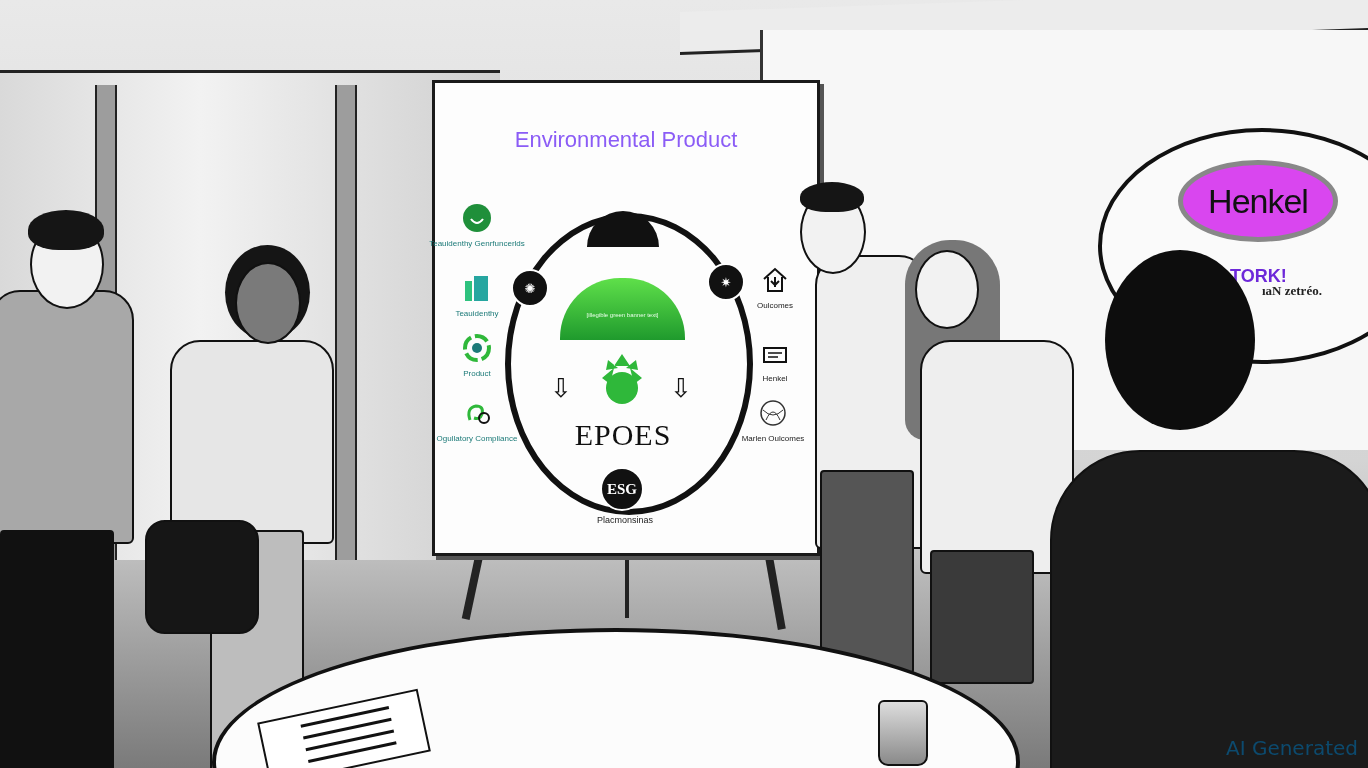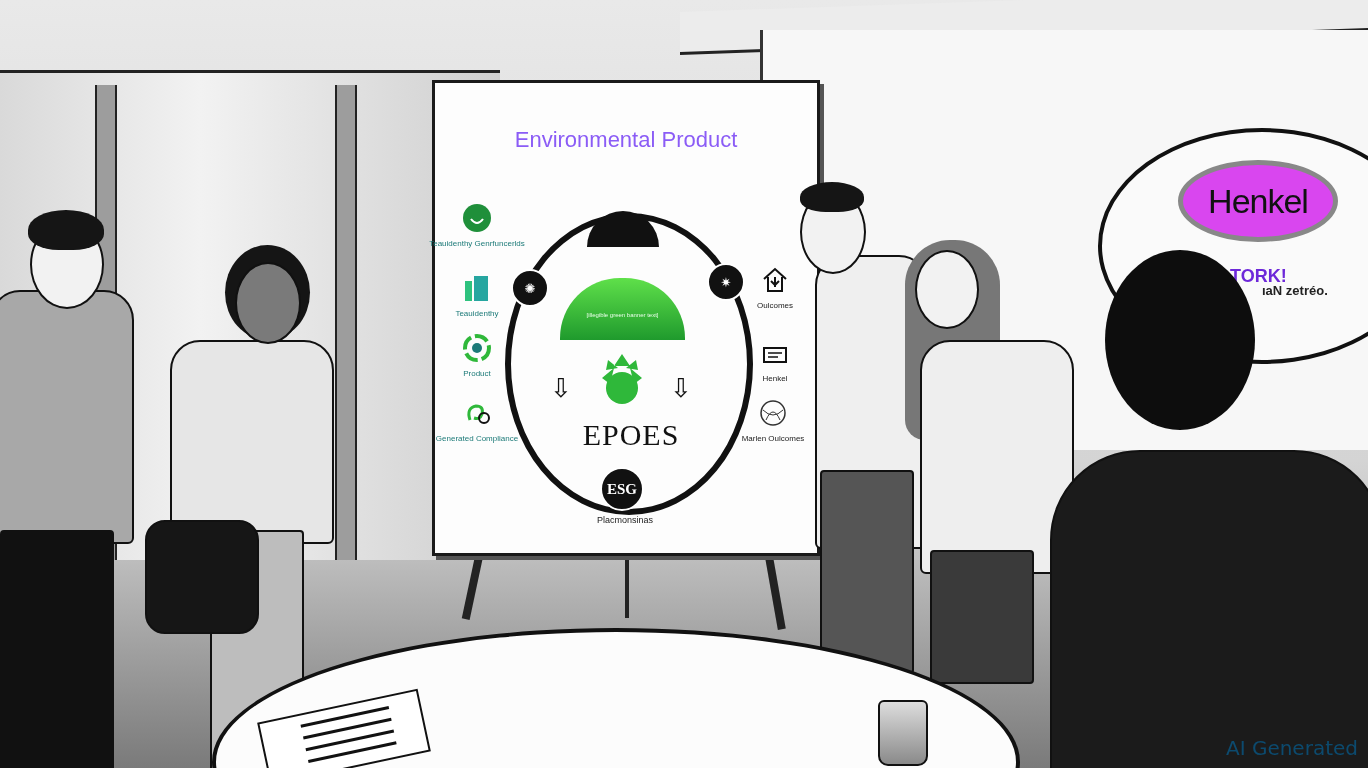--- a/index.html
+++ b/index.html
@@ -13,34 +13,34 @@
   .pillar{position:absolute;top:85px;height:560px;width:18px;background:#9d9d9d;border-left:2px solid #222;border-right:2px solid #222;}
   .floor{position:absolute;left:0;top:560px;width:1368px;height:208px;background:linear-gradient(180deg,#bdbdbd,#7a7a7a);}
   
   .easel-leg{position:absolute;width:8px;background:#222;}
   .board{position:absolute;left:432px;top:80px;width:382px;height:470px;background:#fdfdfd;border:3px solid #1a1a1a;box-shadow:4px 4px 0 #555;}
   .board-title{position:absolute;left:0;top:42px;width:100%;text-align:center;font-size:22px;line-height:30px;color:#8b5cf6;font-weight:normal;}
   .cycle{position:absolute;left:70px;top:130px;width:236px;height:290px;border:6px solid #111;border-radius:50%;}
   .top-dome{position:absolute;left:152px;top:128px;width:72px;height:36px;background:#111;border-radius:40px 40px 0 0;}
   .green-dome{position:absolute;left:125px;top:195px;width:125px;height:62px;background:linear-gradient(180deg,#5fe04a,#1f9a2d);border-radius:60px 60px 0 0;color:#e8ffe8;font-size:6px;text-align:center;padding-top:34px;box-sizing:border-box;}
   .leaf{position:absolute;left:157px;top:265px;width:60px;height:60px;}
-  .epoes{position:absolute;left:108px;top:335px;width:176px;text-align:center;font-family:"Liberation Serif",serif;font-size:30px;color:#111;letter-spacing:1px;}
+  .epoes{position:absolute;left:100px;top:335px;width:176px;text-align:center;font-family:"Liberation Serif",serif;font-size:30px;color:#111;letter-spacing:1px;}
   .arrow-box{position:absolute;top:290px;font-size:26px;color:#111;}
   .node{position:absolute;width:34px;height:34px;border-radius:50%;background:#111;color:#fff;font-size:13px;display:flex;align-items:center;justify-content:center;border:2px solid #fff;}
   .esg{left:165px;top:384px;width:40px;height:40px;font-weight:bold;font-family:"Liberation Serif",serif;font-size:15px;}
   .side-item{position:absolute;width:100px;text-align:center;font-size:8px;line-height:10px;}
   .side-item .ic{margin:0 auto 3px;width:30px;height:30px;}
   .left-items .side-item{color:#1c7a78;}
   .right-items .side-item{color:#222;}
   .bottom-label{position:absolute;left:120px;top:432px;width:140px;text-align:center;font-size:9px;color:#222;}
   
   .henkel-sign{position:absolute;left:1098px;top:128px;width:320px;height:228px;border:4px solid #111;border-radius:50%;background:#fafafa;}
   .henkel-oval{position:absolute;left:1178px;top:160px;width:150px;height:72px;border:5px solid #888;border-radius:50%;display:flex;align-items:center;justify-content:center;font-size:34px;color:#111;letter-spacing:-1px;background:#d946ef;}
   .sign-line1{position:absolute;left:1230px;top:254px;font-size:18px;font-weight:bold;color:#6d28d9;margin-top:12px;}
-  .sign-line2{position:absolute;left:1262px;top:283px;font-size:13px;font-weight:bold;color:#222;}
+  .sign-line2{position:absolute;left:1262px;top:283px;font-size:13px;font-weight:bold;color:#222;font-family:Liberation Serif, serif;}
   
   .person{position:absolute;}
   .head{position:absolute;border-radius:50%;border:2px solid #111;background:#f2f2f2;}
   .hair{position:absolute;border-radius:50% 50% 40% 40%;background:#151515;}
   .torso{position:absolute;border:2px solid #111;border-radius:30px 30px 6px 6px;}
   
   .table{position:absolute;left:212px;top:628px;width:800px;height:260px;border:4px solid #111;border-radius:50%;background:#fcfcfc;}
   .papers{position:absolute;left:262px;top:705px;width:160px;height:60px;border:2px solid #111;background:#fff;transform:rotate(-12deg);}
   .papers i{display:block;height:3px;background:#111;margin:9px 30px 0 40px;}
   .cup{position:absolute;left:878px;top:700px;width:46px;height:62px;border:2px solid #111;border-radius:6px 6px 10px 10px;background:linear-gradient(180deg,#ddd,#8a8a8a);}
@@ -107,21 +107,21 @@
             <circle cx="15" cy="15" r="12" fill="none" stroke="#2fb83a" stroke-width="4" stroke-dasharray="14 4"></circle>
             <circle cx="15" cy="15" r="5" fill="#1c7a78"></circle>
           </svg>
         <div>Product</div>
       </div>
       <div class="side-item" style="left:-8px;top:315px">
         <svg class="ic" viewBox="0 0 30 30">
             <path d="M8 22 Q4 10 14 8 Q22 8 20 16 Q18 22 12 20" stroke="#2fb83a" stroke-width="3" fill="none"></path>
             <circle cx="22" cy="20" r="5" fill="none" stroke="#111" stroke-width="2"></circle>
           </svg>
-        <div>Generated Compliance</div>
+        <div>Ogullatory Compliance</div>
       </div>
     </div>
 
     <div class="right-items">
       <div class="side-item" style="left:290px;top:182px">
         <svg class="ic" viewBox="0 0 30 30">
             <path d="M4 14 L15 4 L26 14 M8 12 V26 H22 V12" stroke="#111" stroke-width="2" fill="none"></path>
             <path d="M15 12 V22 M11 16 L15 20 L19 16" stroke="#111" stroke-width="2" fill="none"></path>
           </svg>
         <div>Oulcomes</div>

